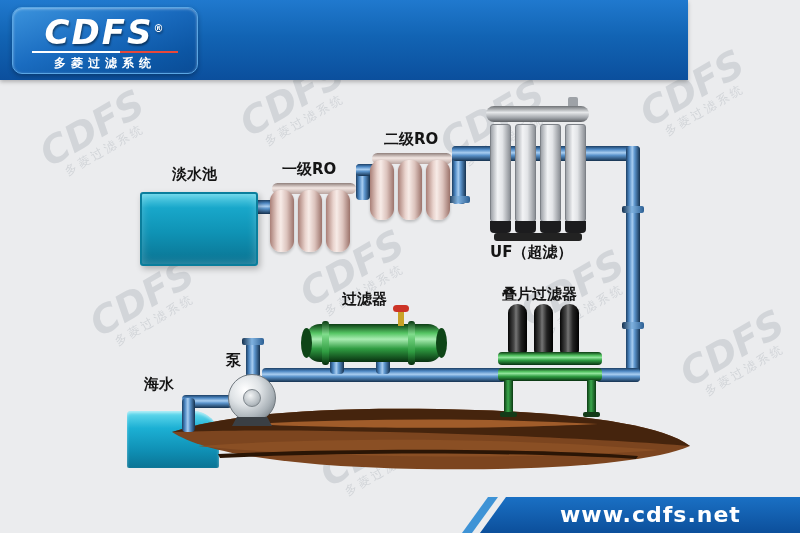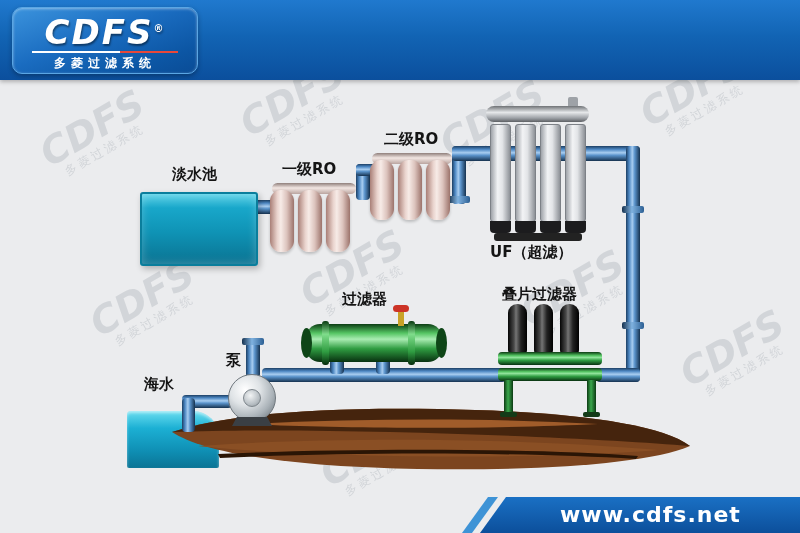--- a/index.html
+++ b/index.html
@@ -4,21 +4,21 @@
 <style>
   html,body { margin:0; padding:0; background:#fff; }
   #stage {
     position:relative; width:800px; height:533px; overflow:hidden;
     background:#ebecee;
     font-family:"DejaVu Sans","Liberation Sans",sans-serif;
   }
 
   
   #header {
-    position:absolute; left:0; top:0; width:800px; height:80px; z-index:10;
+    position:absolute; left:0; top:0; width:688px; height:80px; z-index:10;
     background:linear-gradient(180deg,#2079ce 0%,#1264b4 45%,#0b4f9d 100%);
     box-shadow:0 2px 4px rgba(0,0,0,.25);
   }
   #logobox {
     position:absolute; left:12px; top:7px; width:184px; height:65px;
     border-radius:10px; border:1px solid #5aa6e4;
     background:linear-gradient(160deg,#3b93dd 0%,#1a6cc0 45%,#0c56a4 80%,#0a4c96 100%);
     box-shadow:inset 0 1px 3px rgba(255,255,255,.45), 0 2px 5px rgba(0,0,0,.3);
     text-align:center; color:#fff;
   }

